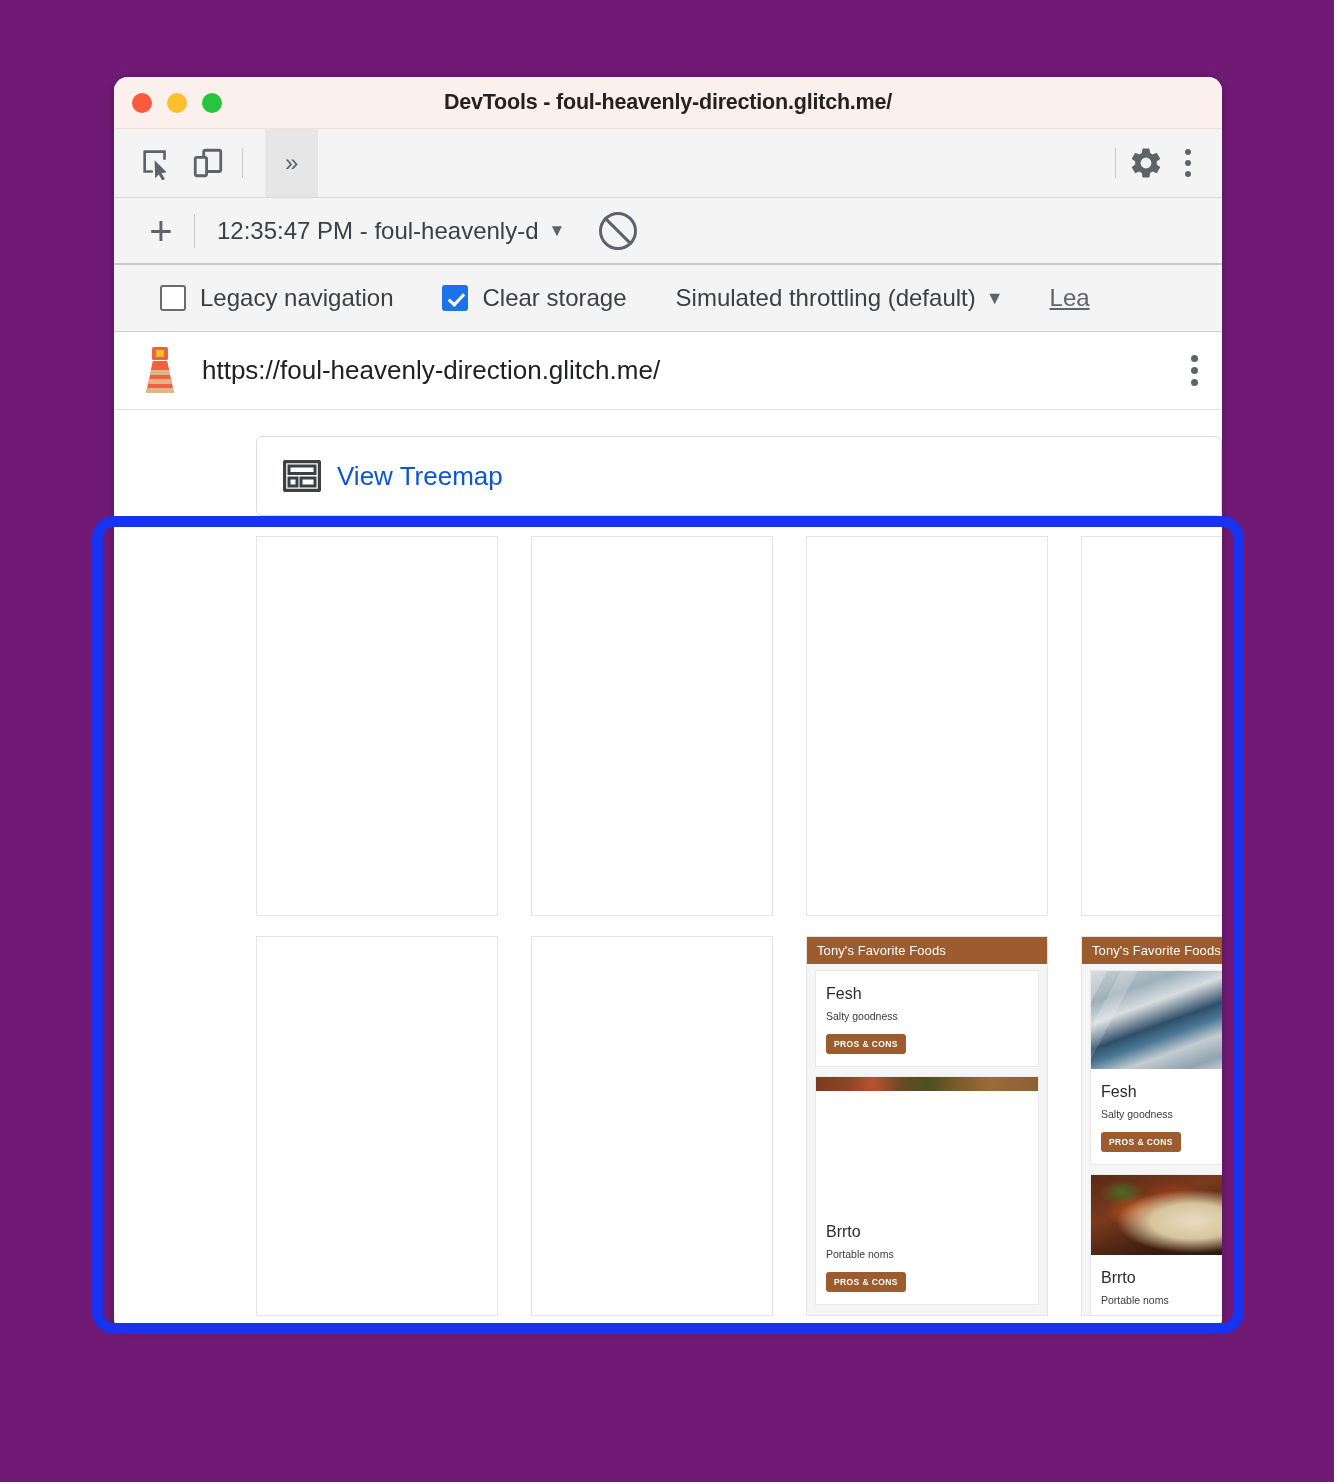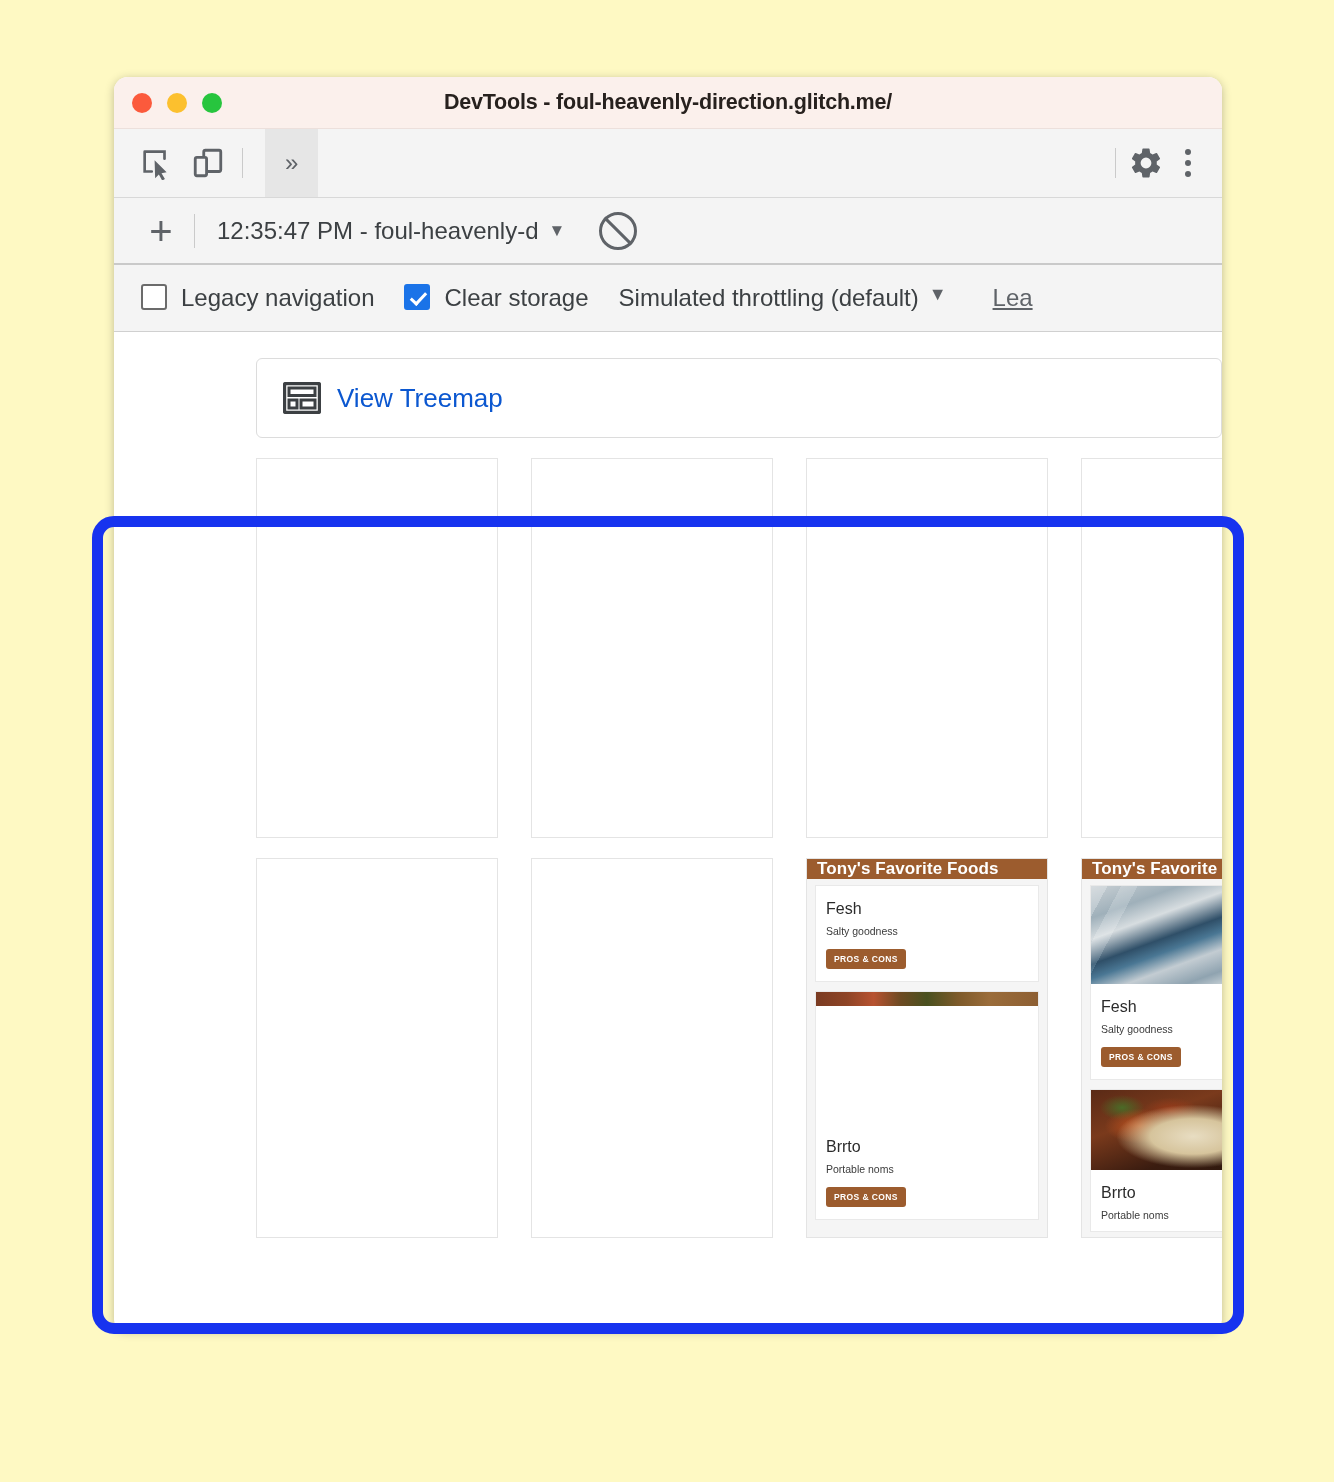--- a/index.html
+++ b/index.html
@@ -8,21 +8,21 @@
     width: 1334px; height: 1482px;
     background: #000;
     font-family: "Liberation Sans", sans-serif;
     overflow: hidden;
   }
 
   #stage {
     position: relative;
     width: 1334px;
     height: 1482px;
-    background: #fef9c3;
+    background: #701a75;
   }
 
   
   #window {
     position: absolute;
     left: 114px;
     top: 77px;
     width: 1108px;
     height: 1253px;
     border-radius: 14px 14px 10px 10px;
@@ -196,21 +196,21 @@
   }
   .chk.on::after {
     content: "";
     position: absolute;
     left: 8px; top: 3px;
     width: 6px; height: 13px;
     border: solid #fff;
     border-width: 0 3px 3px 0;
     transform: rotate(43deg);
   }
-  .opt-item { display: flex; align-items: flex-start; margin-right: 30px; }
+  .opt-item { display: flex; align-items: center; margin-right: 30px; margin-left: 19px; }
   .opt-caret { color: #5f6368; font-size: 18px; margin: 0 16px 0 10px; }
   .opt-link {
     color: #5f6368;
     text-decoration: underline;
   }
 
   
   .report-head {
     height: 78px;
     background: #ffffff;
@@ -274,23 +274,23 @@
     background: #fff;
     overflow: hidden;
     position: relative;
   }
 
   
   .mini { width: 100%; height: 100%; background: #f5f5f5; overflow: hidden; }
   .mini-head {
     background: #9c5c2e;
     color: #fff;
-    font-size: 17px;
-    padding: 0 10px;
-    font-weight: 700;
+    font-size: 13px;
+    padding: 6px 10px;
+    font-weight: 400;
     letter-spacing: .1px;
   }
   .mini-body { padding: 6px 8px 0 8px; }
   .card {
     background: #fff;
     border: 1px solid #e9e9e9;
     margin-bottom: 9px;
     overflow: hidden;
   }
   .card-pad { padding: 12px 10px 12px 10px; }
@@ -392,20 +392,40 @@
         <span class="chk on"></span>
         <span>Clear storage</span>
       </div>
       <div class="opt-item">
         <span>Simulated throttling (default)</span>
         <span class="opt-caret">▼</span>
       </div>
       <span class="opt-link">Lea</span>
     </div>
 
+    <div class="report-head">
+      <span class="lh-logo">
+        <svg width="40" height="52" viewBox="0 0 40 52">
+          <rect x="12" y="2" width="16" height="13" rx="1.5" fill="#f4603e"></rect>
+          <rect x="16" y="5" width="8" height="7" rx="1" fill="#fbbf24"></rect>
+          <path d="M13 16 L27 16 L34 48 L6 48 Z" fill="#f4603e"></path>
+          <path d="M13 16 L27 16 L29 25 L11 25 Z" fill="#f4603e"></path>
+          <path d="M11.2 25 L28.8 25 L30 30 L10 30 Z" fill="#e2b48c"></path>
+          <path d="M9.4 34 L30.6 34 L31.8 39 L8.2 39 Z" fill="#e2b48c"></path>
+          <path d="M7.2 43 L32.8 43 L34 48 L6 48 Z" fill="#e2b48c"></path>
+          <path d="M13 16 L18 16 L9.5 48 L6 48 Z" fill="#f4603e" opacity=".0"></path>
+        </svg>
+      </span>
+      <span class="report-url">https://foul-heavenly-direction.glitch.me/</span>
+      <span class="report-kebab">
+        <i></i>
+          <i></i>
+          <i></i>
+      </span>
+    </div>
 
     <div class="btnrow">
       <div class="rbtn">
         <span class="tm-icon">
           <svg width="38" height="32" viewBox="0 0 38 32">
             <rect x="1.5" y="1.5" width="35" height="29" rx="1.5" fill="none" stroke="#3c4043" stroke-width="3.4"></rect>
             <rect x="6" y="6" width="26" height="7.5" fill="none" stroke="#3c4043" stroke-width="3"></rect>
             <rect x="6" y="18" width="8" height="8" fill="none" stroke="#3c4043" stroke-width="3"></rect>
             <rect x="18" y="18" width="14" height="8" fill="none" stroke="#3c4043" stroke-width="3"></rect>
           </svg>

